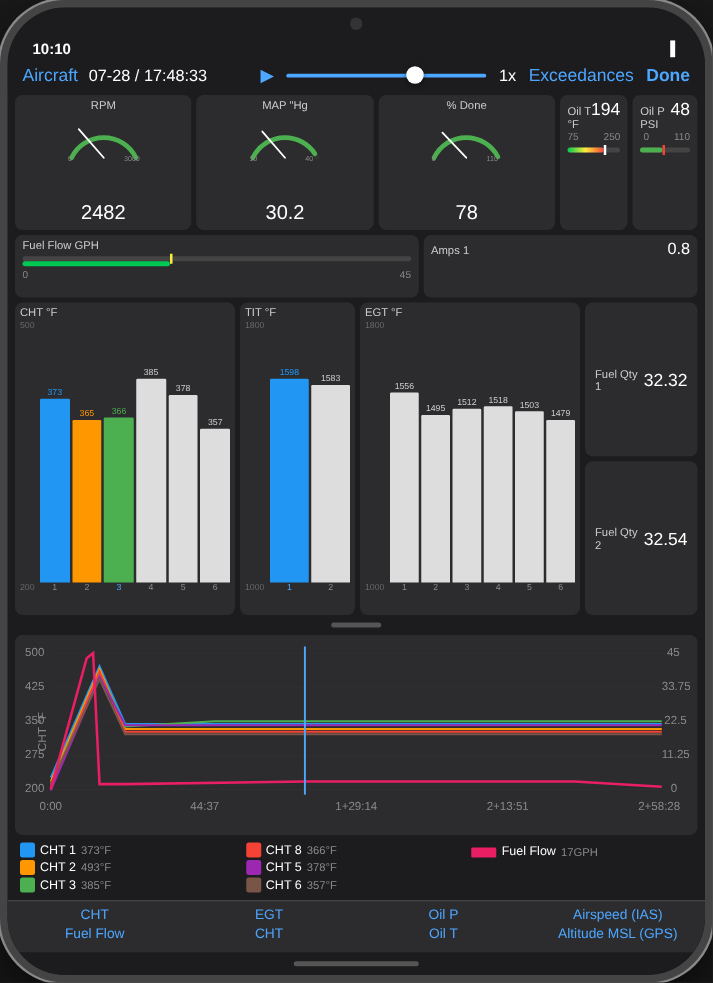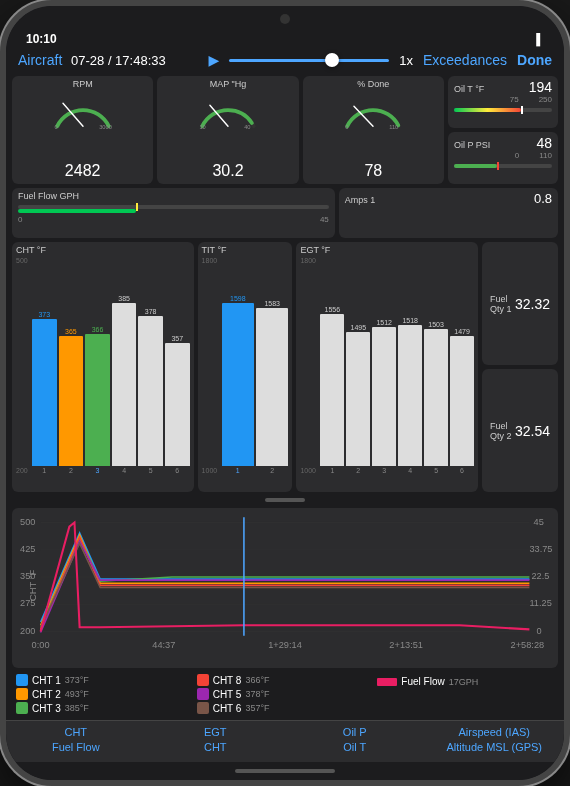--- a/index.html
+++ b/index.html
@@ -100,21 +100,21 @@
       transform: translateX(-50%);
     }
     .gauge-arc {
       width: 70px;
       height: 40px;
       overflow: visible;
     }
     
     .right-gauges {
       display: flex;
-      flex-direction: column;
+      flex-direction: row;
       gap: 4px;
       width: 110px;
     }
     .small-gauge-box {
       background: #2c2c2e;
       border-radius: 6px;
       flex: 1;
       padding: 3px 6px;
       display: flex;
       flex-direction: column;
@@ -174,21 +174,21 @@
       justify-content: flex-end;
     }
     .bar-label-top { color: #ccc; font-size: 7px; margin-bottom: 1px; text-align: center; }
     .bar-rect { width: 100%; border-radius: 1px 1px 0 0; min-width: 4px; }
     .bar-label-bot { color: #888; font-size: 7px; margin-top: 1px; text-align: center; }
     
     .right-qty-boxes {
       display: flex;
       flex-direction: column;
       gap: 4px;
-      width: 76px;
+      width: 90px;
       border-radius: 12px;
     }
     .qty-box {
       background: #2c2c2e;
       border-radius: 6px;
       flex: 1;
       padding: 4px 8px;
       display: flex;
       justify-content: space-between;
       align-items: center;

